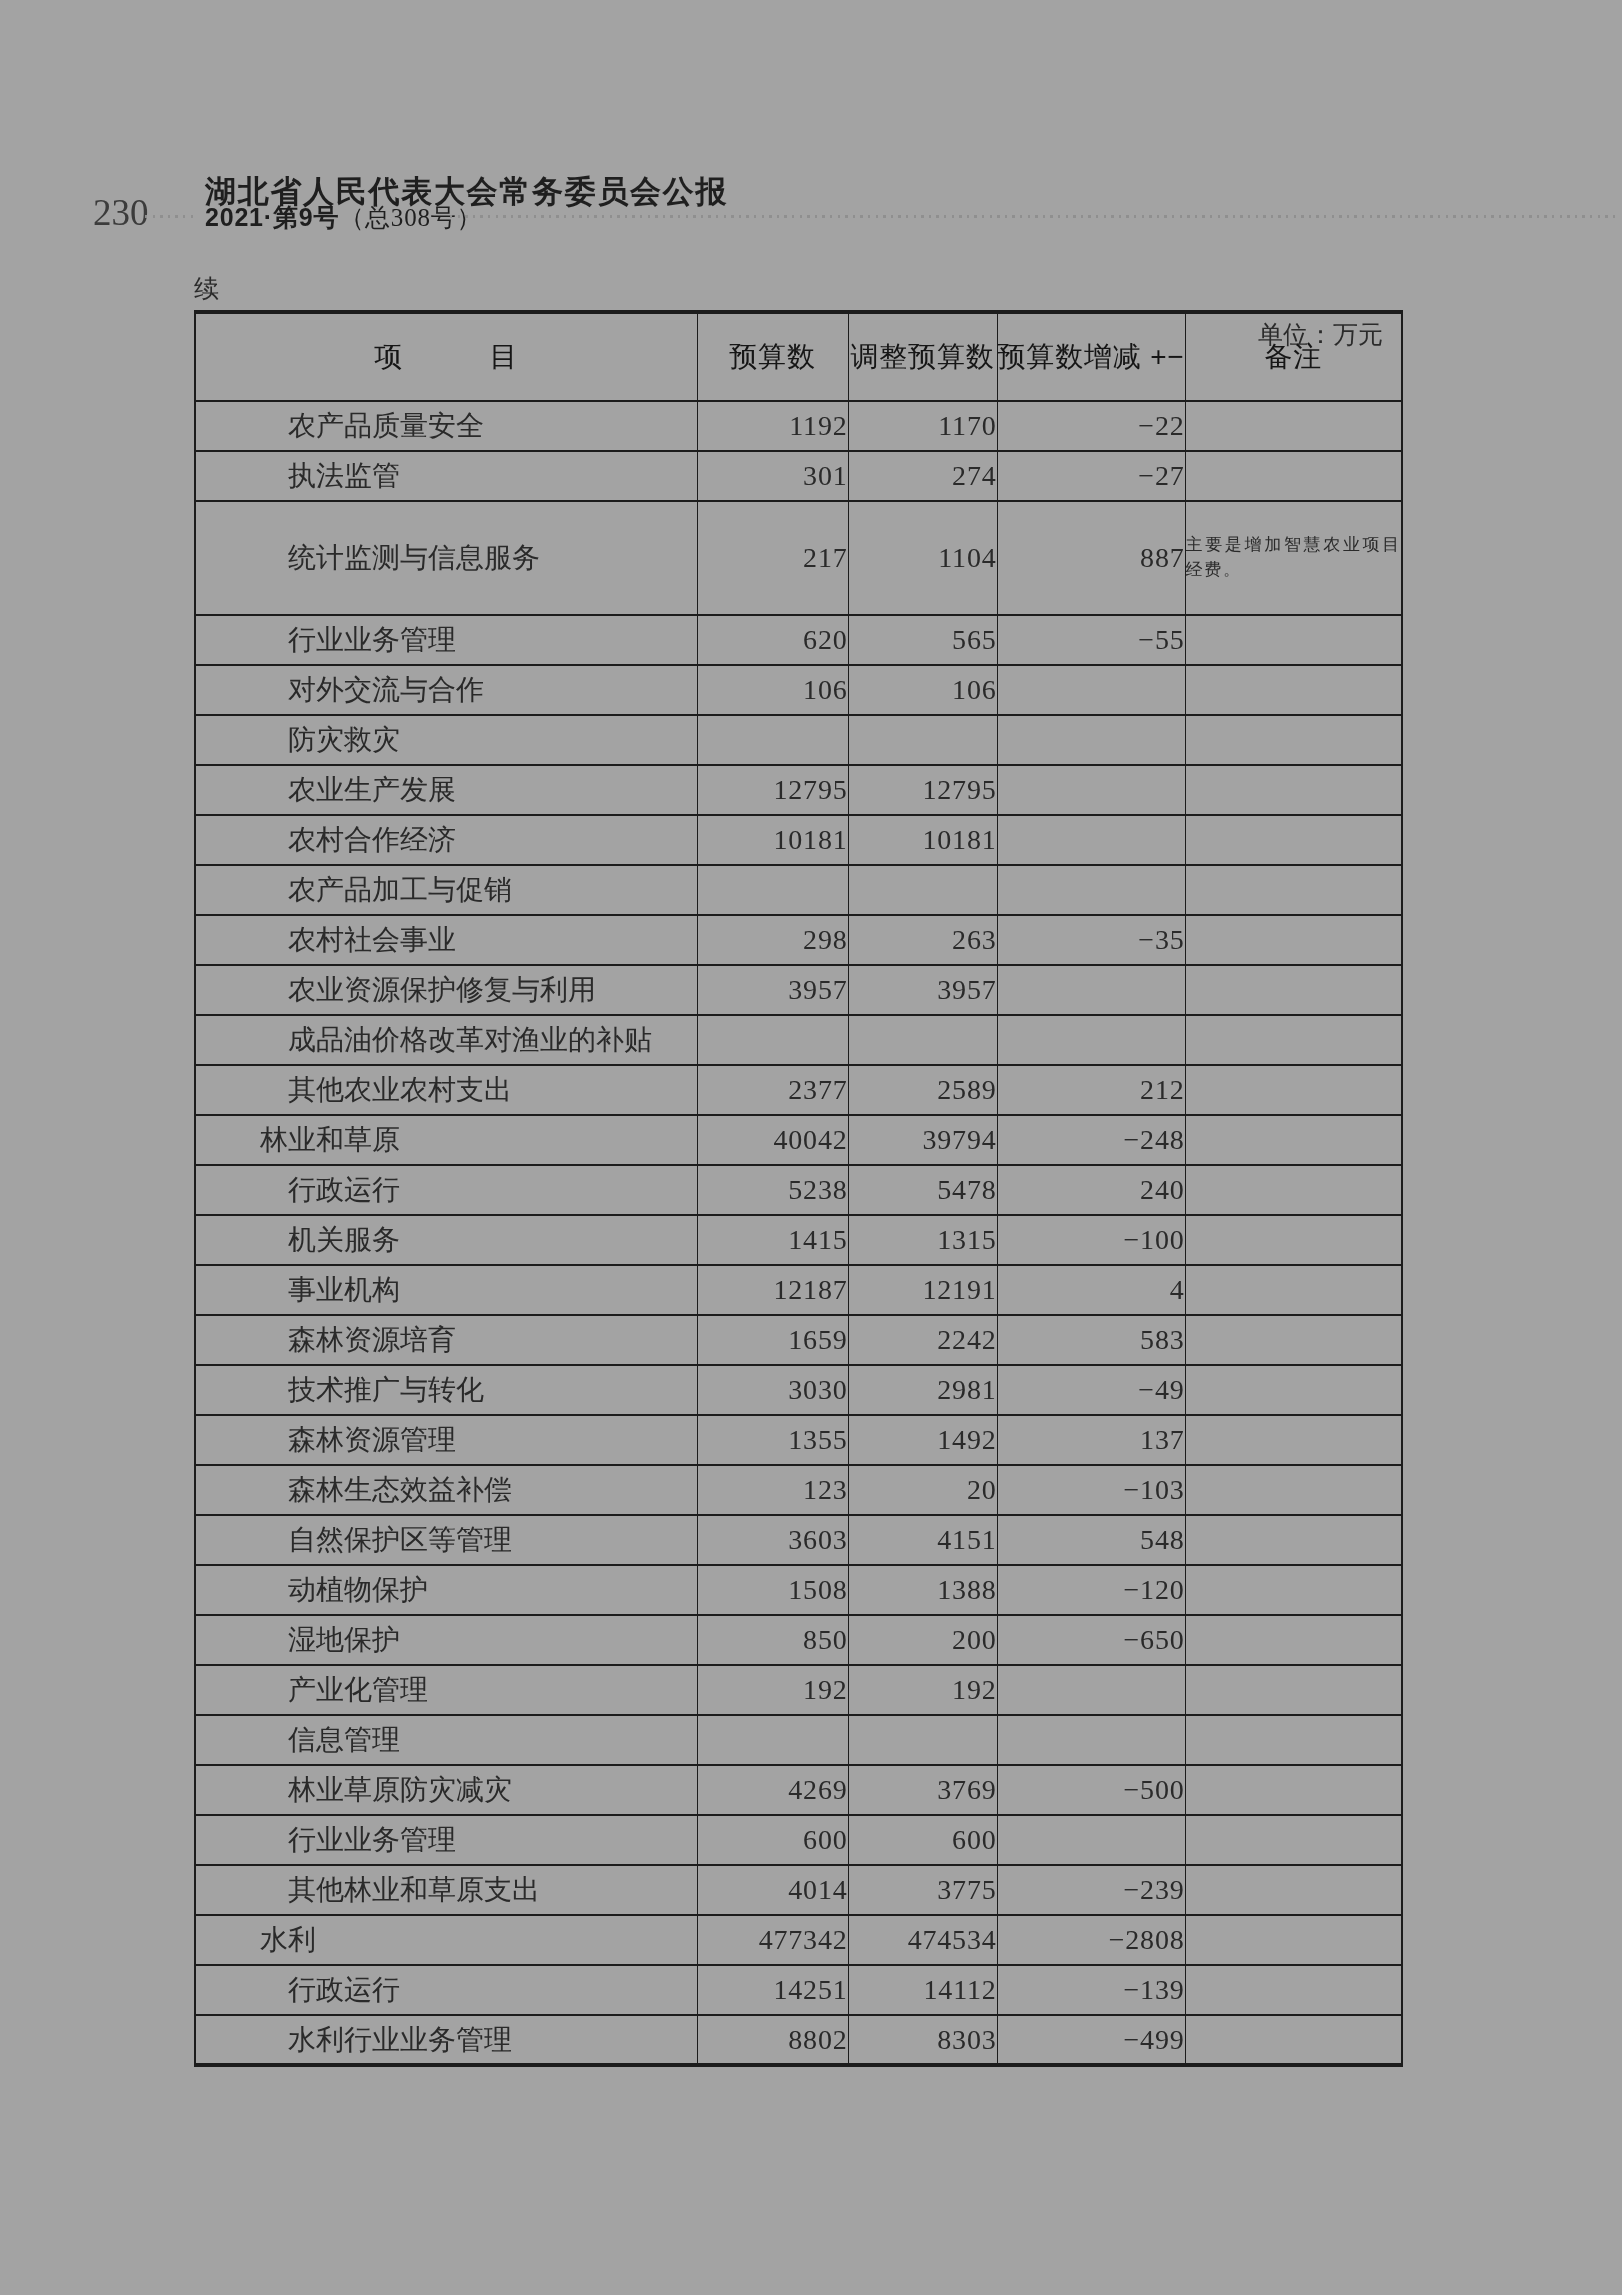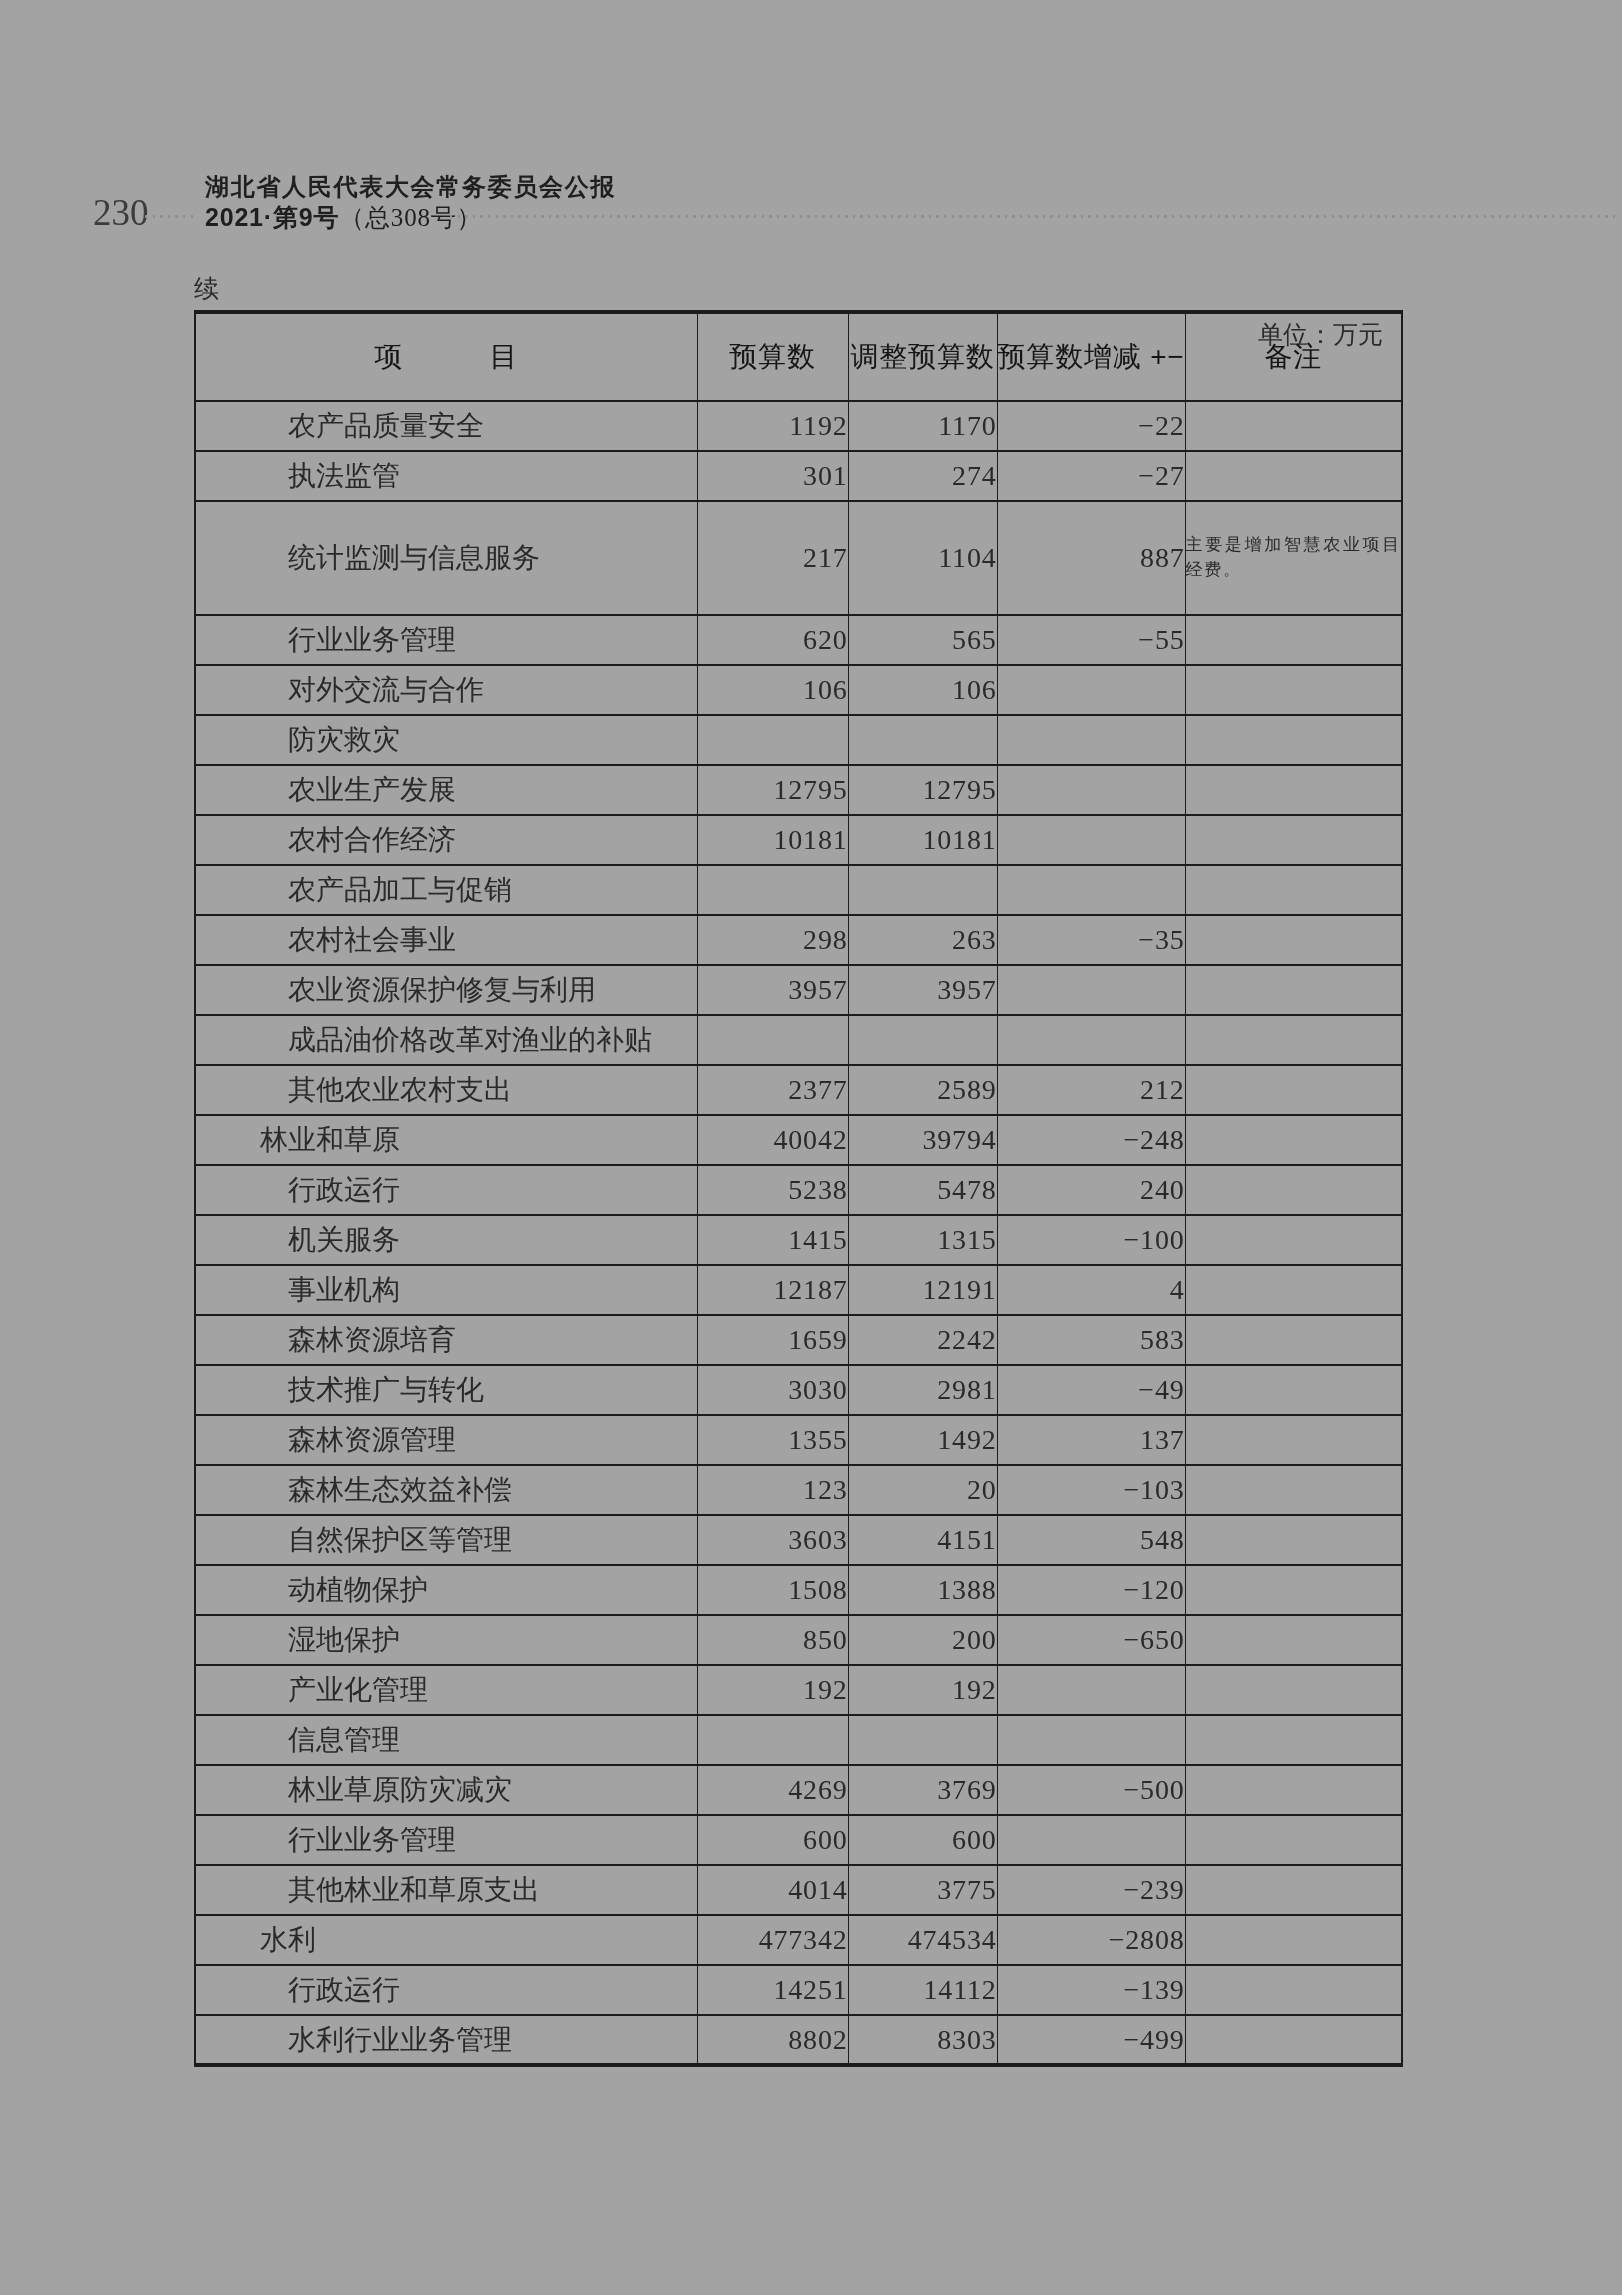--- a/index.html
+++ b/index.html
@@ -13,21 +13,21 @@
     font-family:"Liberation Serif","DejaVu Serif",serif;
     overflow:hidden;
   }
   .page-number {
     position:absolute; left:93px; top:191px;
     font-size:37px; color:#3c3c3c;
     font-family:"Liberation Serif","DejaVu Serif",serif;
   }
   .journal-title {
     position:absolute; left:205px; top:171px;
-    font-size:24px; font-weight:bold; letter-spacing:1.7px;
+    font-size:31px; font-weight:bold; letter-spacing:1.7px;
     font-family:"Liberation Sans","DejaVu Sans",sans-serif;
     color:#1f1f1f; white-space:nowrap;
   }
   .issue-line {
     position:absolute; left:205px; top:201px;
     font-size:25px; white-space:nowrap; color:#1f1f1f;
   }
   .issue-bold {
     font-family:"Liberation Sans","DejaVu Sans",sans-serif;
     font-weight:bold; letter-spacing:0.8px;

